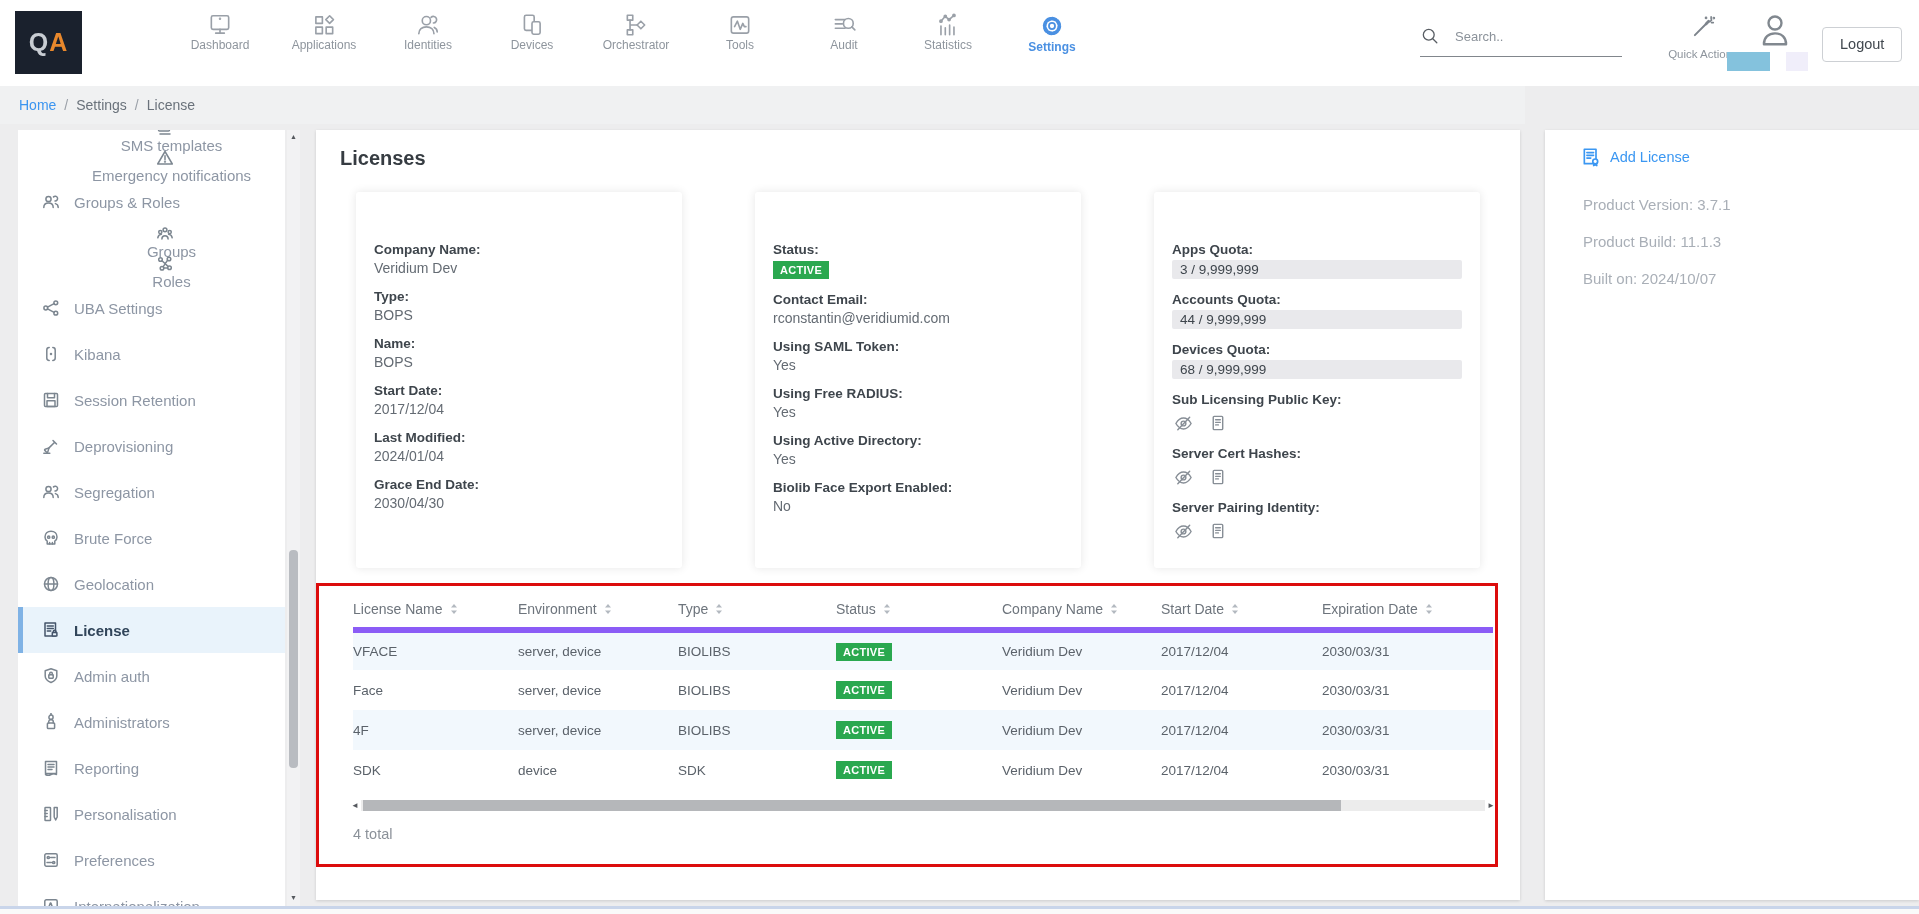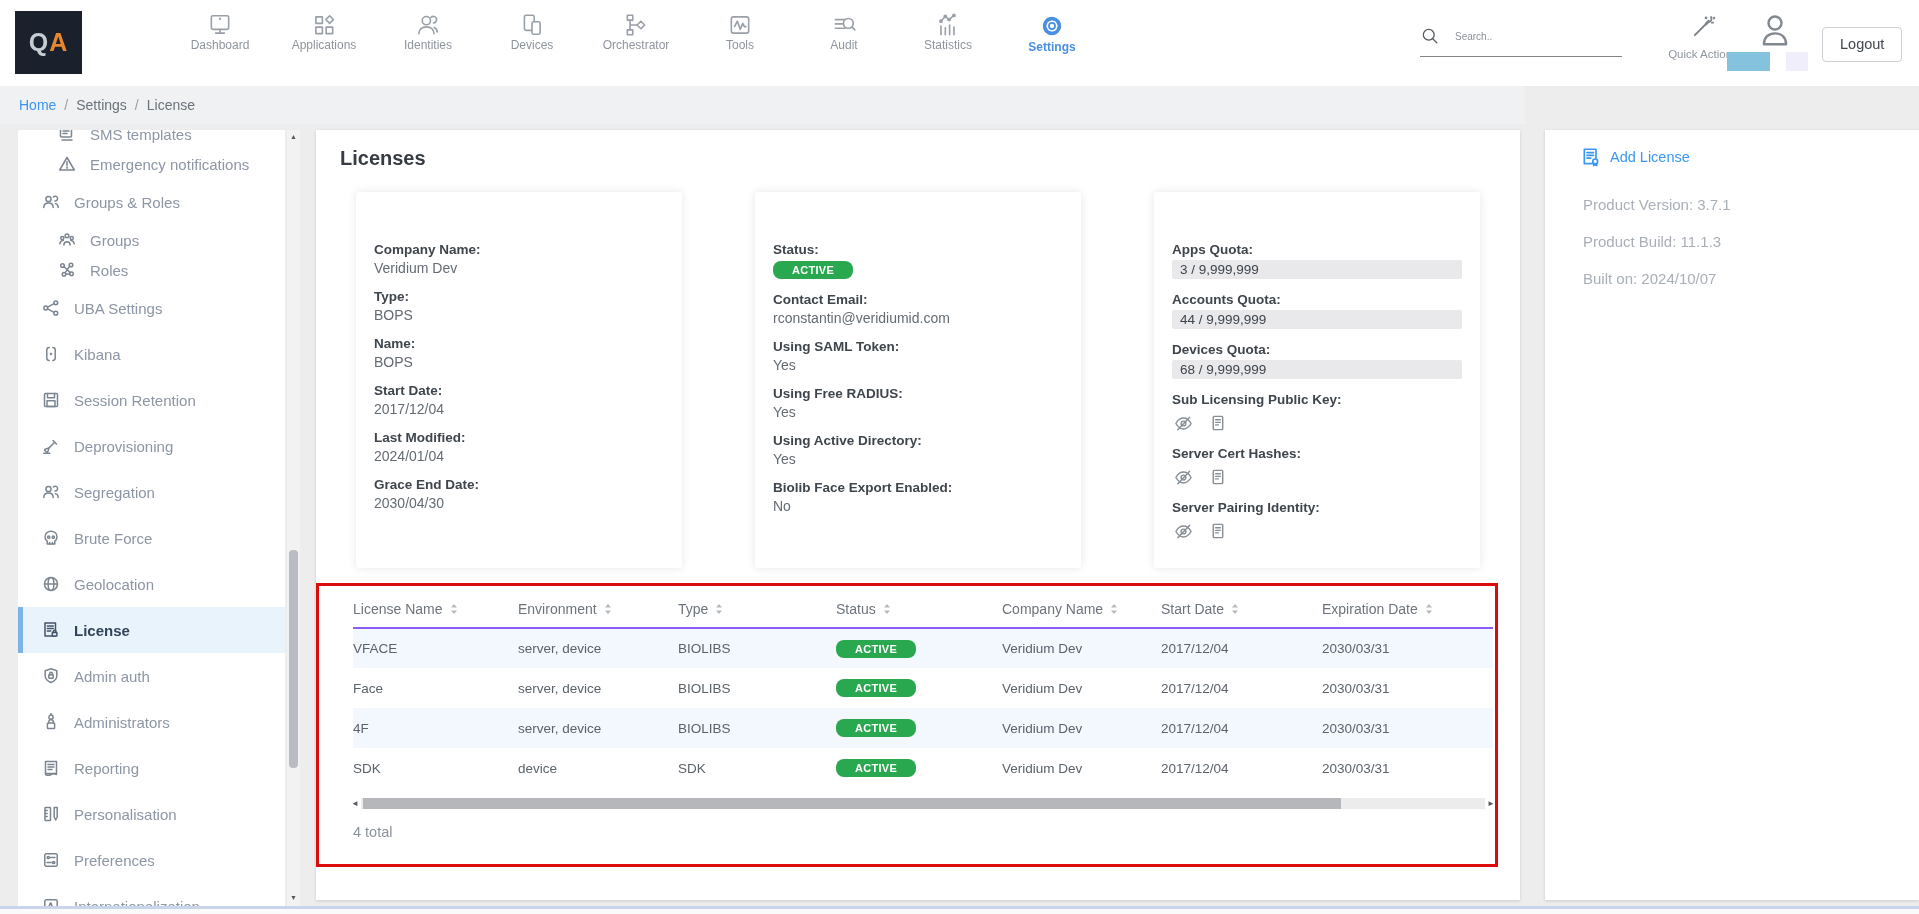--- a/index.html
+++ b/index.html
@@ -13,21 +13,21 @@
   .logo { position:absolute; left:15px; top:11px; width:67px; height:63px; background:#1a212d;
     display:flex; align-items:center; justify-content:center; font-size:25px; font-weight:bold; letter-spacing:1px; }
   .logo .lq { color:#c8cdd3; } .logo .la { color:#e8882c; }
   .nav { position:absolute; left:183px; top:12px; display:flex; gap:30px; }
   .nav-item { width:74px; display:flex; flex-direction:column; align-items:center; cursor:pointer; color:#9aa0a8; }
   .nav-item .lbl { margin-top:0; font-size:12px; color:#8e959d; }
   .nav-item.active { color:#4a90e2; }
   .nav-item.active .lbl { color:#4a90e2; font-weight:bold; }
   .search-wrap { position:absolute; left:1420px; top:26px; width:202px; display:flex; align-items:center; gap:14px;
     border-bottom:1px solid #81868c; padding-bottom:9px; color:#585d63; }
-  .search-wrap input { border:none; outline:none; font-size:10px; width:150px; color:#404040;
+  .search-wrap input { border:none; outline:none; font-size:13px; width:150px; color:#404040;
     font-family:"Liberation Sans",sans-serif; background:transparent; }
   .search-wrap input::placeholder { color:#8b929a; }
   .quick-actions { position:absolute; left:1655px; top:14px; width:96px; display:flex; flex-direction:column; align-items:center; color:#7d848c; cursor:pointer; }
   .quick-actions .lbl { margin-top:8px; font-size:11.5px; color:#8e959d; }
   .avatar { position:absolute; left:1756px; top:10px; color:#81888f; cursor:pointer; }
   .swatch-blue { position:absolute; left:1727px; top:52px; width:43px; height:19px; background:#84c2dd; }
   .swatch-lav  { position:absolute; left:1786px; top:52px; width:22px; height:19px; background:#f0eefa; }
   .logout-btn { position:absolute; left:1822px; top:27px; height:35px; padding:0 17px; background:#fff;
     border:1px solid #cdd0d4; border-radius:4px; font-size:14.5px; color:#40474e; line-height:33px; cursor:pointer; }
 
@@ -35,48 +35,48 @@
   .breadcrumb { position:absolute; left:0; top:86px; width:1525px; height:38px; background:#f0f1f2;
     display:flex; align-items:center; padding-left:19px; font-size:14px; gap:8px; }
   .breadcrumb .home { color:#3b95f0; cursor:pointer; }
   .breadcrumb .sep { color:#9aa0a8; }
   .breadcrumb .crumb { color:#6a727b; }
 
   
   .sidebar { position:absolute; left:18px; top:130px; width:267px; height:777px; background:#fff; overflow:hidden; }
   .side-list { margin-top:-11px; }
   .side-item { display:flex; align-items:center; height:46px; padding-left:24px; font-size:15px; color:#8d96a4; cursor:pointer; }
-  .side-item.sub { height:30px; padding-left:40px; }
+  .side-item.sub { height:30px; padding-left:40px;flex-direction:column; }
   .side-item .sicon { width:19px; margin-right:13px; color:#7c8690; flex:none; }
   .side-item.selected { background:#e9f3fb; border-left:5px solid #7fb2e5; padding-left:19px; color:#31455a; font-weight:bold; }
   .side-item.selected .sicon { color:#44546a; }
   .side-scroll { position:absolute; left:287px; top:130px; width:13px; height:777px; background:#f2f2f3; }
   .side-scroll .arr { position:absolute; left:0; width:13px; text-align:center; font-size:7px; color:#55595e; cursor:pointer; }
   .side-scroll .arr.up { top:3px; } .side-scroll .arr.down { bottom:6px; }
   .side-thumb { position:absolute; left:2px; top:420px; width:9px; height:218px; background:#b9bcc1; border-radius:4px; cursor:pointer; }
 
   
   .main { position:absolute; left:316px; top:130px; width:1204px; height:770px; background:#fff; box-shadow:0 1px 3px rgba(0,0,0,.14); }
   .main h1 { position:absolute; left:24px; top:17px; font-size:20px; color:#363c42; }
   .cards { position:absolute; left:0; top:62px; width:1204px; padding:0 40px; display:flex; justify-content:space-between; }
   .card { width:326px; height:376px; background:#fff; border-radius:3px; box-shadow:0 0 10px rgba(0,0,0,.10); padding:50px 18px 18px 18px; }
   .field { margin-bottom:13px; }
   .field .flabel { font-size:13.5px; font-weight:bold; color:#3e454c; margin-bottom:3px; }
   .field .fvalue { font-size:14px; color:#646b73; }
   .badge { display:inline-block; background:#2aa84f; color:#fff; font-size:11px; font-weight:bold;
-    padding:3px 19px; border-radius:8px; letter-spacing:.3px; }
+    padding:3px 7px; border-radius:0; letter-spacing:.3px; }
   .quota-val { background:#e9e9ec; border-radius:2px; padding:2px 8px; font-weight:normal; font-size:13.5px; color:#3e454c; }
   .key-icons { display:flex; gap:16px; color:#878e96; margin:7px 0 6px 2px; }
   .key-icons svg { cursor:pointer; }
 
   
   .redbox { position:absolute; left:0; top:453px; width:1182px; height:284px; border:3px solid #dc0c0c; background:#fff; }
   table.lic { border-collapse:collapse; table-layout:fixed; width:1140px; margin:9px 0 0 34px; }
   table.lic th { text-align:left; font-weight:normal; font-size:14px; color:#6d747c;
-    padding:6px 0 10px 0; border-bottom:2px solid #8b5cf6; cursor:pointer; }
+    padding:6px 0 10px 0; border-bottom:6px solid #8b5cf6; cursor:pointer; }
   table.lic th .sort { display:inline-block; margin-left:7px; vertical-align:-1px; }
   table.lic td { height:40px; font-size:13.5px; color:#5b626a; }
   table.lic tr.r0, table.lic tr.r2 { background:#f2f8fd; }
   table.lic col.c1{width:165px} table.lic col.c2{width:160px} table.lic col.c3{width:158px}
   table.lic col.c4{width:166px} table.lic col.c5{width:159px} table.lic col.c6{width:161px} table.lic col.c7{width:171px}
   .hscroll { display:flex; align-items:center; margin:9px 0 0 32px; width:1144px; height:12px; }
   .hs-arrow { font-size:8px; color:#55595e; width:10px; flex:none; cursor:pointer; }
   .hs-track { flex:1; height:11px; background:#ececec; position:relative; }
   .hs-thumb { position:absolute; left:2px; top:0; height:11px; width:87%; background:#b5b7ba; cursor:pointer; }
   .total { margin:15px 0 0 34px; font-size:14.5px; color:#8b9199; }

